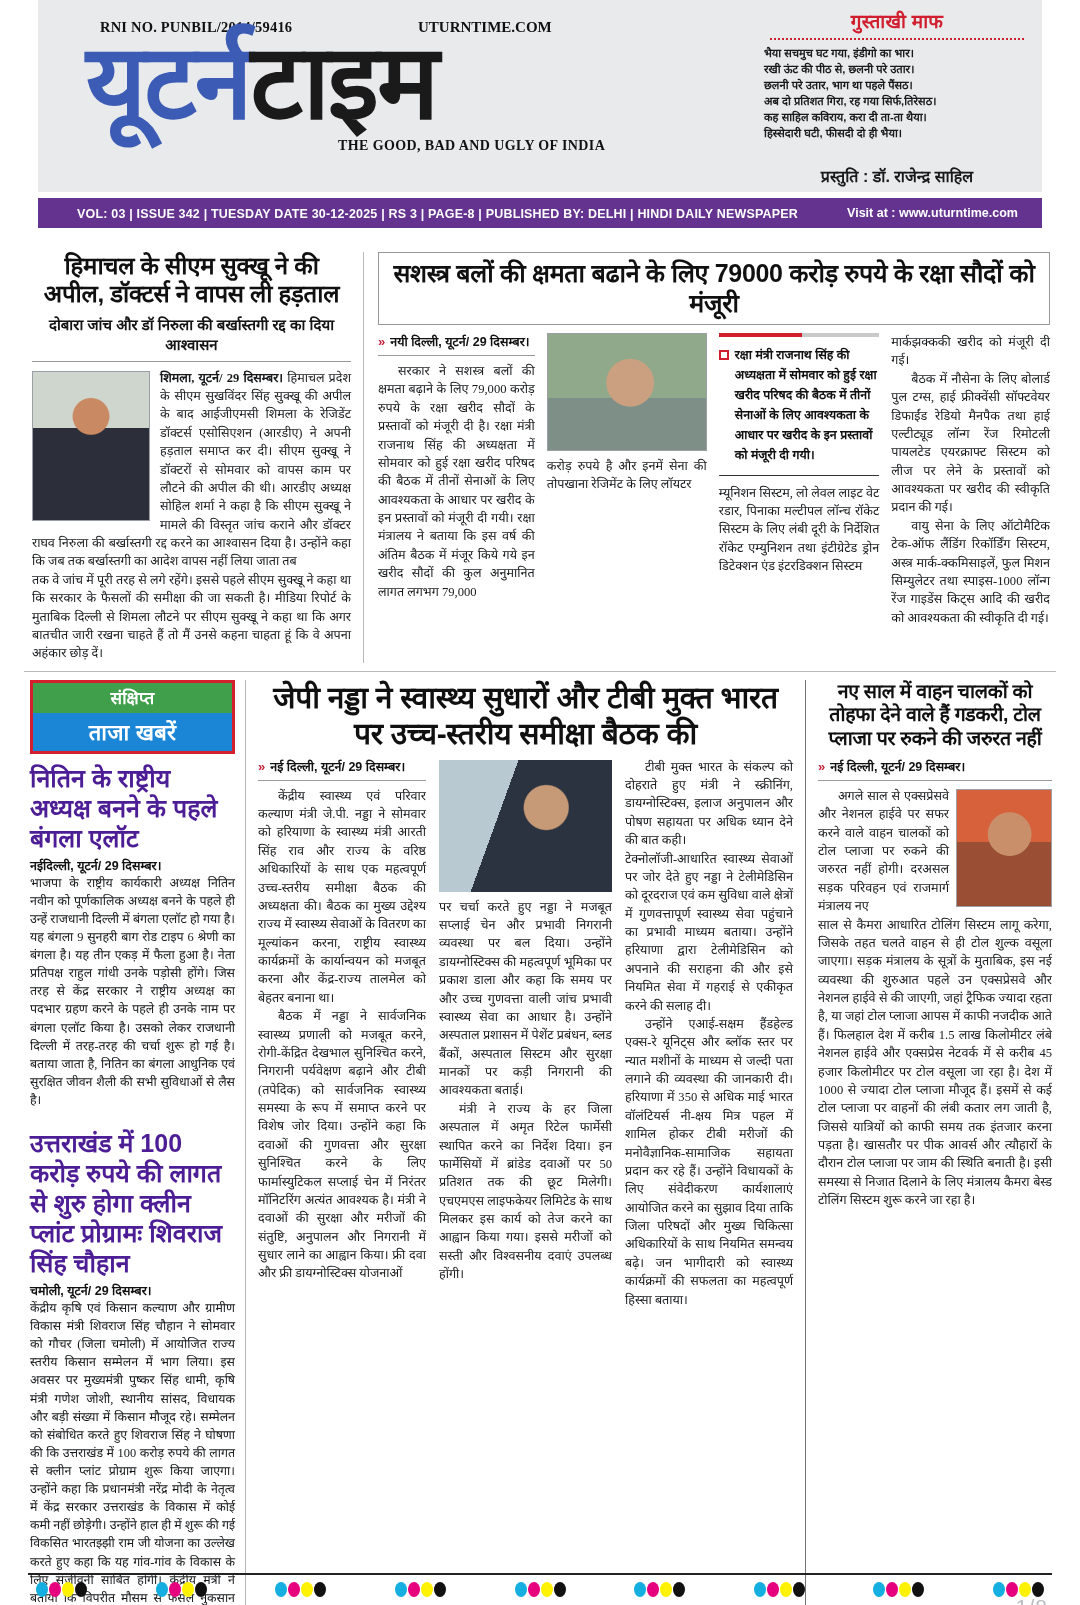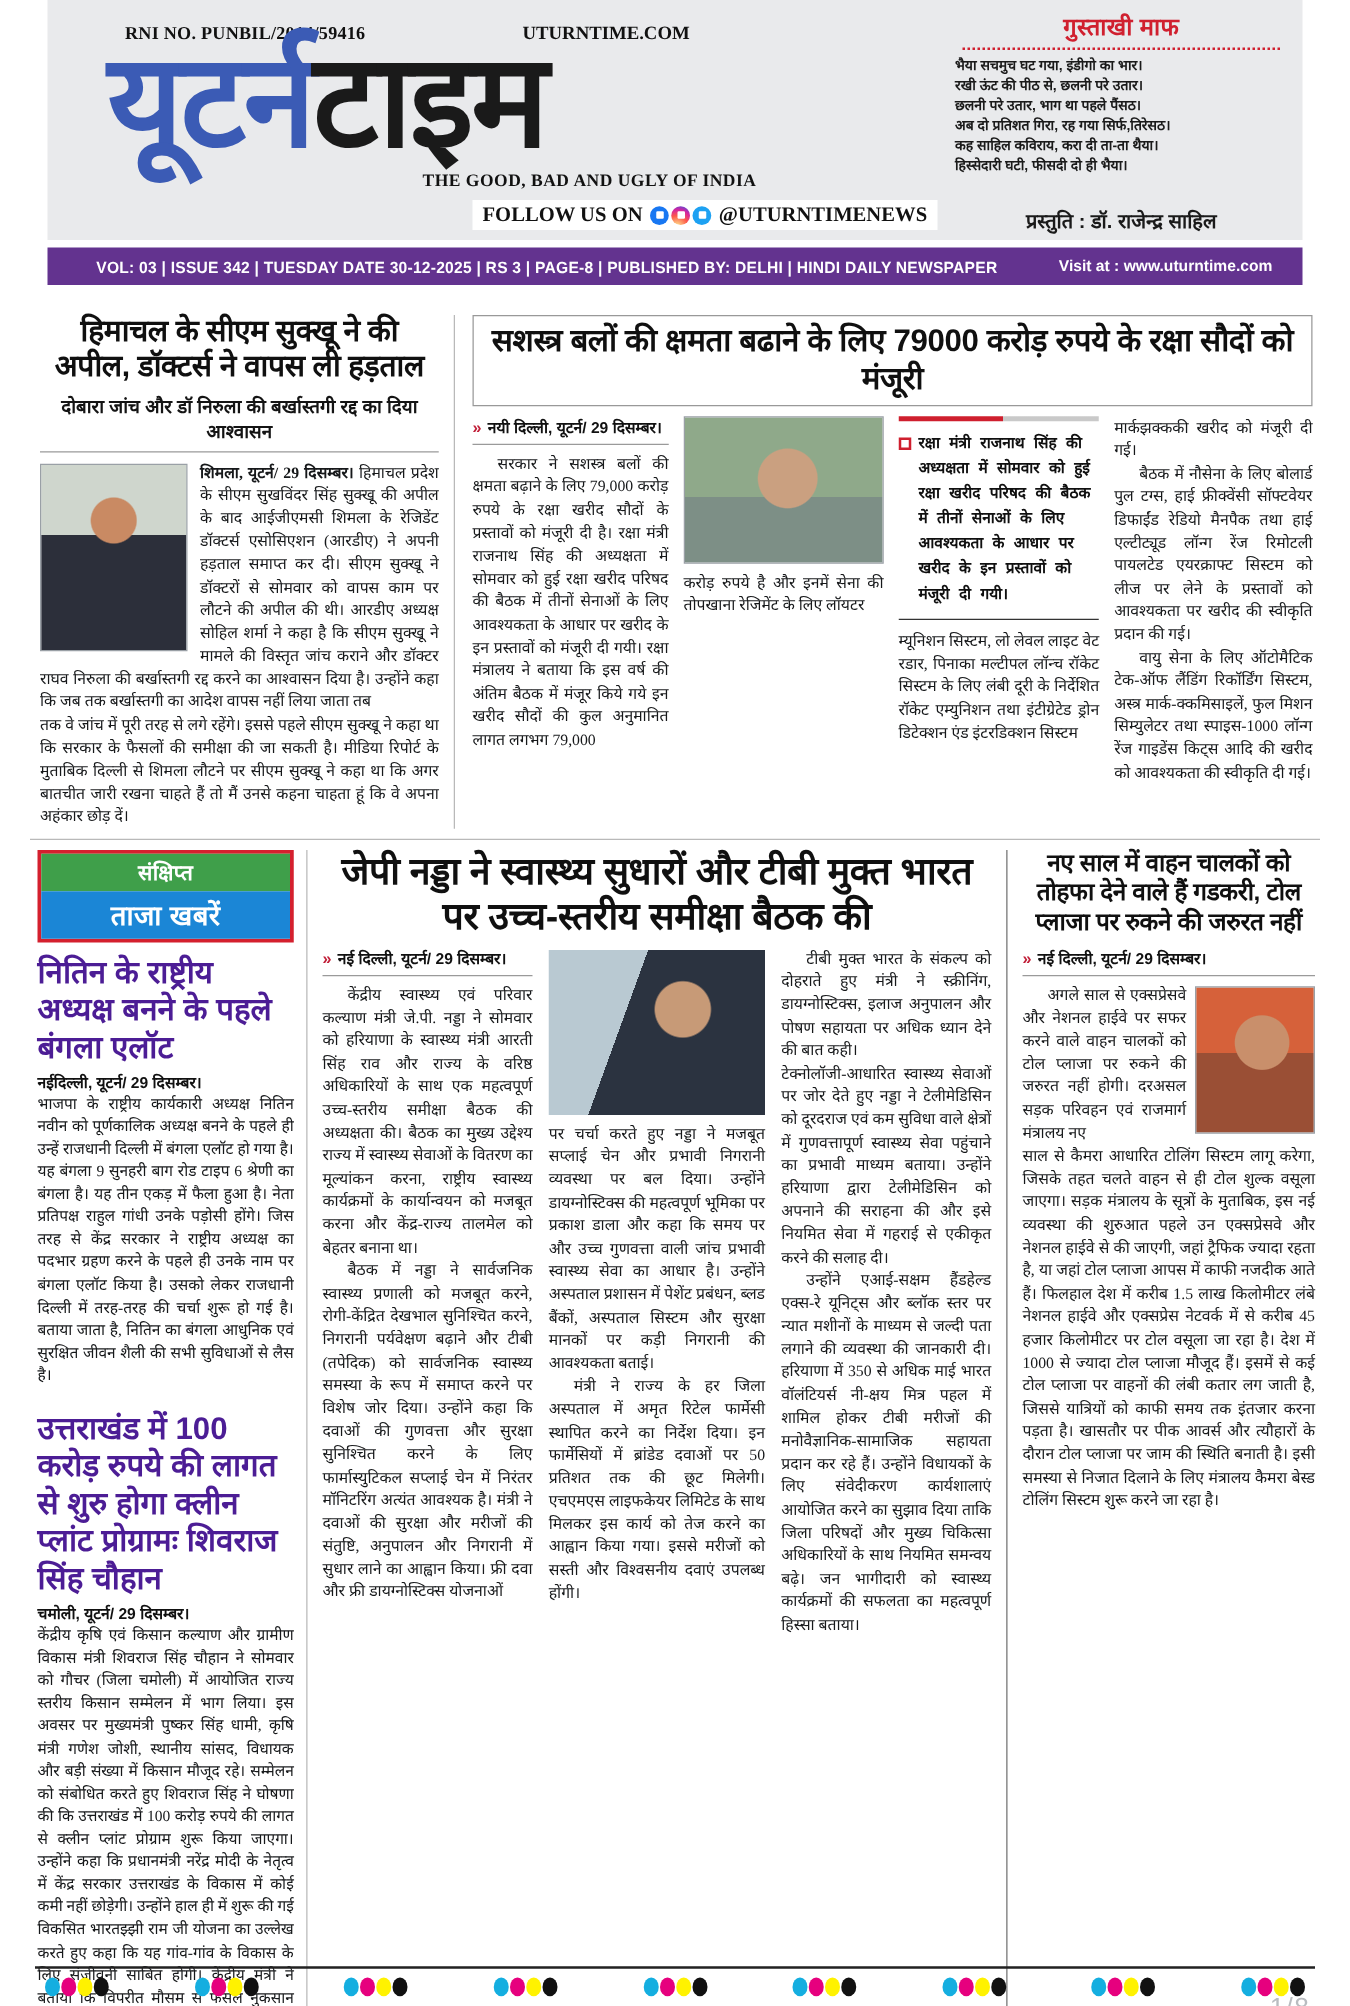--- a/index.html
+++ b/index.html
@@ -141,21 +141,21 @@
   .def-c1 { width: 168px; }
   .def-c2 { width: 160px; }
   .def-c3 { width: 172px; }
   .def-c4 { width: 170px; }
   .def-photo { width: 160px; height: 118px; margin-bottom: 6px; }
   .pullquote { }
   .pq-bar { height: 4px; background: linear-gradient(to right, #cf1f2e 0 52%, #c9c9c9 52% 100%); margin-bottom: 8px; }
   .pq-body { display: flex; gap: 6px; }
   .pq-sq { width: 10px; height: 10px; border: 2px solid #cf1f2e; margin-top: 5px; flex: 0 0 auto; }
   .pq-text {
-    font-family: Liberation Mono, monospace; font-weight: 600;
+    font-family: Liberation Sans, sans-serif; font-weight: 600;
     font-size: 12.4px; line-height: 1.62; color: #101010;
   }
   .pq-rule { border-top: 1.5px solid #333; margin: 9px 0 8px; }
 
   .rowA-sep { border-top: 1px solid #b9b9b9; margin: 8px 0 0 0; }
 
   
   .rowB { display: flex; padding-top: 8px; }
   .colB1 { width: 222px; padding: 0 10px 0 6px; border-right: 1px solid #b9b9b9; }
   .colB2 { width: 560px; padding: 0 12px; border-right: 1px solid #737373; }
@@ -236,29 +236,20 @@
     <div class="rni">RNI NO. PUNBIL/2014/59416</div>
     <div class="siteurl">UTURNTIME.COM</div>
 
     <div class="logo-wrap">
       <div class="logo-hi">
         <span class="blue">यूटर्न</span><span class="black">टाइम</span>
       </div>
     </div>
     <div class="tagline">THE GOOD, BAD AND UGLY OF INDIA</div>
 
-    <div class="follow">
-      <span>FOLLOW US ON</span>
-      <span class="soc">
-        <i class="fb"></i>
-        <i class="ig"></i>
-        <i class="tw"></i>
-      </span>
-      <span>@UTURNTIMENEWS</span>
-    </div>
 
     <div class="gustakhi">
       <div class="gk-title">गुस्ताखी माफ</div>
       <div class="gk-rule"></div>
       <div class="gk-lines">
         <div>भैया सचमुच घट गया, इंडीगो का भार।</div>
         <div>रखी ऊंट की पीठ से, छलनी परे उतार।</div>
         <div>छलनी परे उतार, भाग था पहले पैंसठ।</div>
         <div>अब दो प्रतिशत गिरा, रह गया सिर्फ,तिरेसठ।</div>
         <div>कह साहिल कविराय, करा दी ता-ता थैया।</div>

